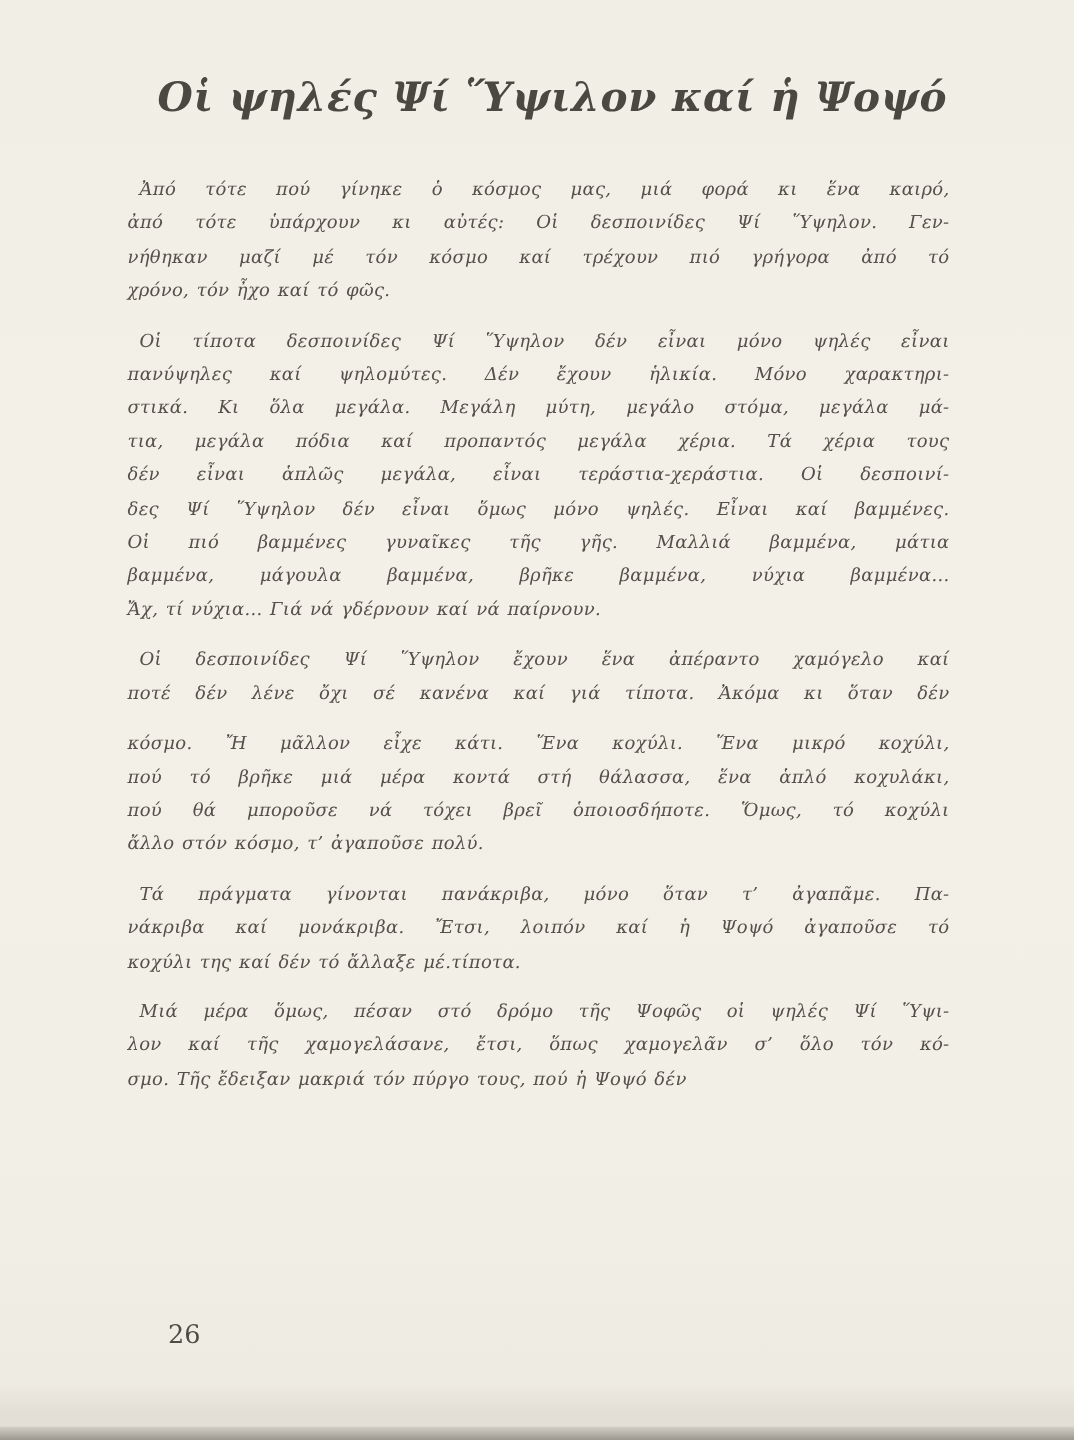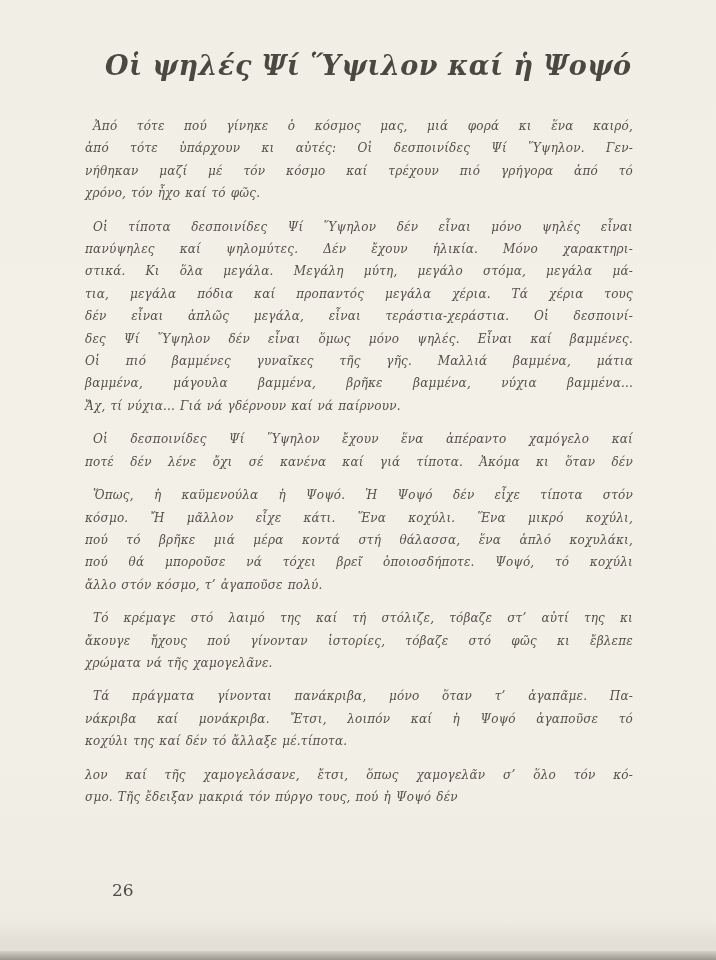--- a/index.html
+++ b/index.html
@@ -75,40 +75,35 @@
       <div class="ln">βαμμένα, μάγουλα βαμμένα, βρῆκε βαμμένα, νύχια βαμμένα...</div>
       <div class="ln last">Ἄχ, τί νύχια... Γιά νά γδέρνουν καί νά παίρνουν.</div>
     </div>
 
     <div class="para">
       <div class="ln first">Οἱ δεσποινίδες Ψί Ὕψηλον ἔχουν ἕνα ἀπέραντο χαμόγελο καί</div>
       <div class="ln">ποτέ δέν λένε ὄχι σέ κανένα καί γιά τίποτα. Ἀκόμα κι ὅταν δέν</div>
     </div>
 
     <div class="para">
-      <div class="ln first">Ὅπως, ἡ καϋμενούλα ἡ Ψοψό. Ἡ Ψοψό δέν εἶχε τίποτα στόν</div>
       <div class="ln">κόσμο. Ἤ μᾶλλον εἶχε κάτι. Ἕνα κοχύλι. Ἕνα μικρό κοχύλι,</div>
       <div class="ln">πού τό βρῆκε μιά μέρα κοντά στή θάλασσα, ἕνα ἁπλό κοχυλάκι,</div>
-      <div class="ln">πού θά μποροῦσε νά τόχει βρεῖ ὁποιοσδήποτε. Ψοψό, τό κοχύλι</div>
+      <div class="ln">πού θά μποροῦσε νά τόχει βρεῖ ὁποιοσδήποτε. Ὅμως, τό κοχύλι</div>
       <div class="ln last">ἄλλο στόν κόσμο, τ’ ἀγαποῦσε πολύ.</div>
     </div>
 
-    <div class="para">
-      <div class="ln first">Τό κρέμαγε στό λαιμό της καί τή στόλιζε, τόβαζε στ’ αὐτί της κι</div>
-      <div class="ln">ἄκουγε ἤχους πού γίνονταν ἱστορίες, τόβαζε στό φῶς κι ἔβλεπε</div>
-      <div class="ln last">χρώματα νά τῆς χαμογελᾶνε.</div>
-    </div>
 
     <div class="para">
       <div class="ln first">Τά πράγματα γίνονται πανάκριβα, μόνο ὅταν τ’ ἀγαπᾶμε. Πα-</div>
       <div class="ln">νάκριβα καί μονάκριβα. Ἔτσι, λοιπόν καί ἡ Ψοψό ἀγαποῦσε τό</div>
       <div class="ln last">κοχύλι της καί δέν τό ἄλλαξε μέ.τίποτα.</div>
     </div>
 
     <div class="para">
+      <div class="ln first">Μιά μέρα ὅμως, πέσαν στό δρόμο τῆς Ψοφῶς οἱ ψηλές Ψί Ὕψι-</div>
       <div class="ln">λον καί τῆς χαμογελάσανε, ἔτσι, ὅπως χαμογελᾶν σ’ ὅλο τόν κό-</div>
       <div class="ln last">σμο. Τῆς ἔδειξαν μακριά τόν πύργο τους, πού ἡ Ψοψό δέν</div>
     </div>
 
   </div>
 
   <div class="pagenum">26</div>
   <div class="scan-edge-bottom"></div>
 </div>
 

